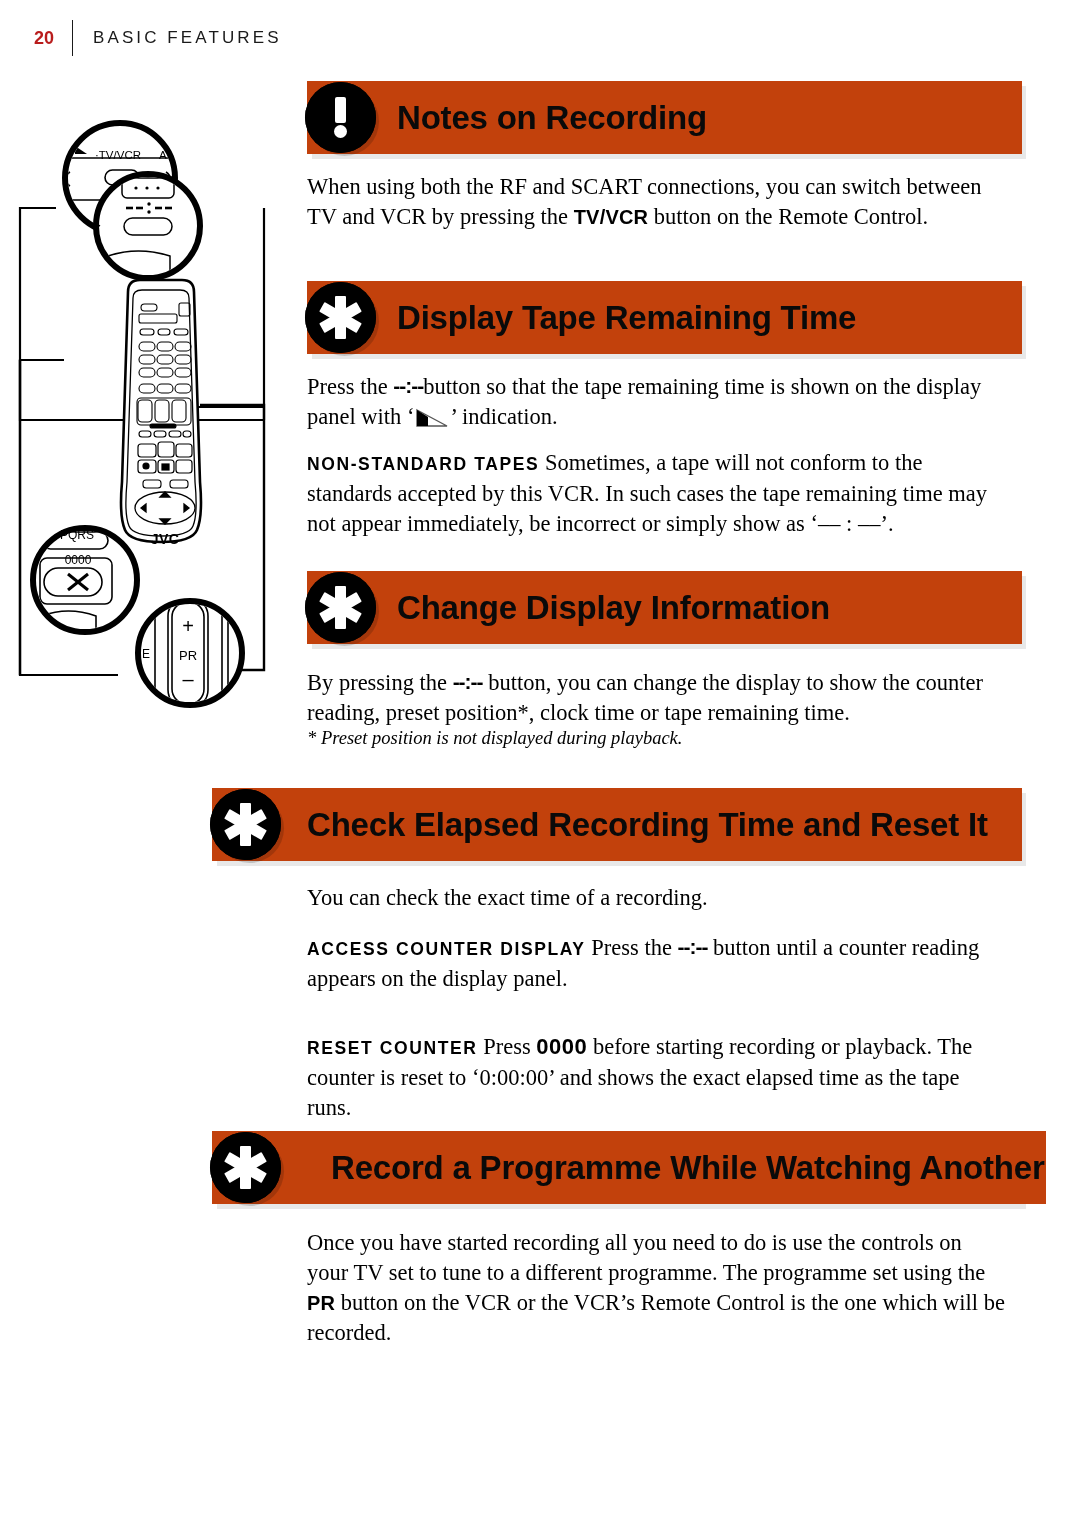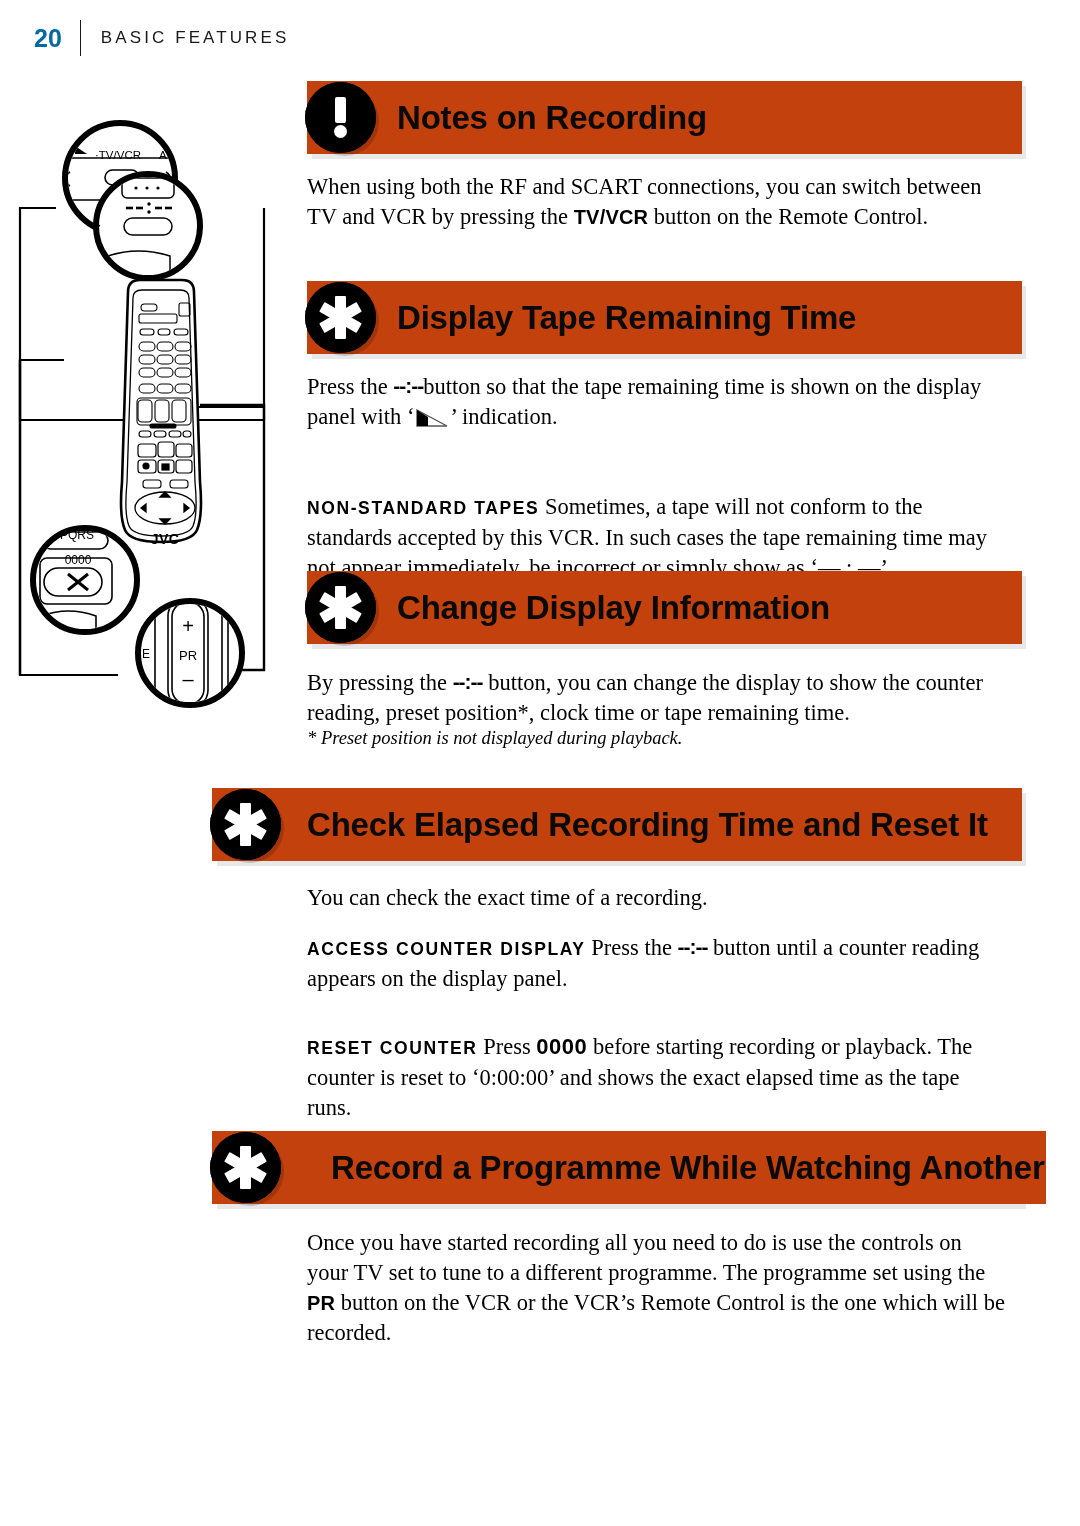--- a/index.html
+++ b/index.html
@@ -21,24 +21,24 @@
     position: absolute;
     left: 34px;
     top: 18px;
     height: 40px;
     display: flex;
     align-items: center;
   }
   .page-number {
     font-family: "Liberation Sans", sans-serif;
     font-weight: bold;
-    font-size: 25px;
+    font-size: 18px;
     letter-spacing: 0px;
     line-height: 1;
-    color: #0369a1;
+    color: #b91c1c;
   }
   .header-rule {
     width: 1px;
     height: 36px;
     background: #1a1a1a;
     margin: 0 20px 0 18px;
   }
   .header-title {
     font-family: "Liberation Sans", sans-serif;
     font-size: 17px;
@@ -351,21 +351,21 @@
         <rect x="30" y="14" width="11" height="43" rx="1" transform="rotate(120 35.5 35.5)"></rect>
       </g>
     </svg>
   </div>
   <div class="para" style="left:307px; top:372px; width:700px;">
     <span>Press the </span><span class="dashglyph">--:--</span><span>button so that the tape remaining time is shown on the display panel with ‘</span><span class="tape-icon"><svg width="34" height="20" viewBox="0 0 34 20">
           <path d="M2,2 L32,18 L2,18 Z" fill="none" stroke="#555" stroke-width="1.4"></path>
           <path d="M2,2 L13,9 L13,18 L2,18 Z" fill="#000"></path>
         </svg></span><span>’ indication.</span>
   </div>
-  <div class="para" style="left:307px; top:448px; width:700px;margin-top:44px;">
+  <div class="para" style="left:307px; top:448px; width:700px;">
     <span class="smallcaps">NON-STANDARD TAPES</span><span>  Sometimes, a tape will not conform to the standards accepted by this VCR. In such cases the tape remaining time may not appear immediately, be incorrect or simply show as ‘</span><span>–– : ––</span><span>’.</span>
   </div>
 
   <div class="bar-shadow" style="left:312px; top:576px; width:714px;"></div>
   <div class="section-bar" style="left:307px; top:571px; width:715px;">
     <span class="bar-title" style="margin-left:90px;">Change Display Information</span>
   </div>
   <div class="badge" style="left:305px; top:572px;">
     <svg width="71" height="71" viewBox="0 0 71 71">
       <circle cx="35.5" cy="35.5" r="35.5" fill="#000"></circle>

